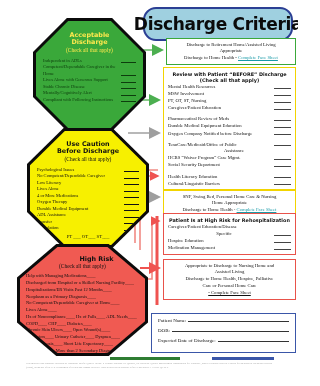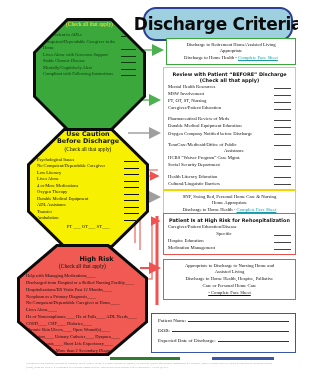--- a/index.html
+++ b/index.html
@@ -38,21 +38,21 @@
   #oct-yellow{ left:30px; top:131px; width:116px; height:114px; background:#f7f000; }
 
   #oct-red-outer{ left:17px; top:244px; width:131px; height:112px; }
   #oct-red{ left:20px; top:247px; width:125px; height:106px; background:#f05a52; }
 
   .oct-title{ font-family:"DejaVu Sans", sans-serif; font-weight:bold;
     font-size:6.4px; text-align:center; line-height:1.15; }
   .oct-sub{ font-size:5.4px; text-align:center; font-style:normal; }
   #oct-green .oct-title, #oct-green .oct-sub{ color:#ffe94d; }
   #oct-green .oct-title{ margin-top:11px; }
-  #oct-yellow .oct-title{ color:#111; }
+  #oct-yellow .oct-title{ color:#111; margin-top:10px; }
   #oct-yellow .oct-sub{ color:#111; }
   #oct-red .oct-title{ color:#111; margin-top:9px;padding-left:28px; }
   #oct-red .oct-sub{ color:#111; }
 
   .oct-list{ width:100%; padding:0 7px; margin-top:5px; }
   .oct-row{ display:flex; align-items:flex-end; font-size:4.5px; line-height:1.45;
     color:#111; }
   #oct-green .oct-row{ color:#0d3d0d; }
   .oct-row .lbl{ flex:1; }
   .oct-row .rule{ width:15px; border-bottom:.7px solid currentColor; margin-left:3px; margin-bottom:1.2px; }
@@ -131,20 +131,24 @@
     <path d="M146 279 L152 279 L152 221 L159 221" fill="none" stroke="#f08a84" stroke-width="1.6" marker-end="url(#ar)"></path>
 
     <line x1="140" y1="268" x2="159" y2="268" stroke="#ef5350" stroke-width="2" marker-end="url(#ar)"></line>
 
     <line x1="157" y1="216" x2="157" y2="305" stroke="#ef5350" stroke-width="3"></line>
     <line x1="160" y1="36" x2="160" y2="64" stroke="#ffffff" stroke-width="0"></line>
   </svg>
 
   <div class="oct-outer" id="oct-green-outer"></div>
   <div class="oct" id="oct-green">
+    <div class="oct-title">
+      <div>Acceptable</div>
+      <div>Discharge</div>
+    </div>
     <div class="oct-sub">(Check all that apply)</div>
     <div class="oct-list">
       <div class="oct-row">
           <span class="lbl">Independent in ADLs</span>
           <span class="rule"></span>
         </div>
       <div class="oct-row">
           <span class="lbl">Competent/Dependable Caregiver in the Home</span>
           <span class="rule"></span>
         </div>

